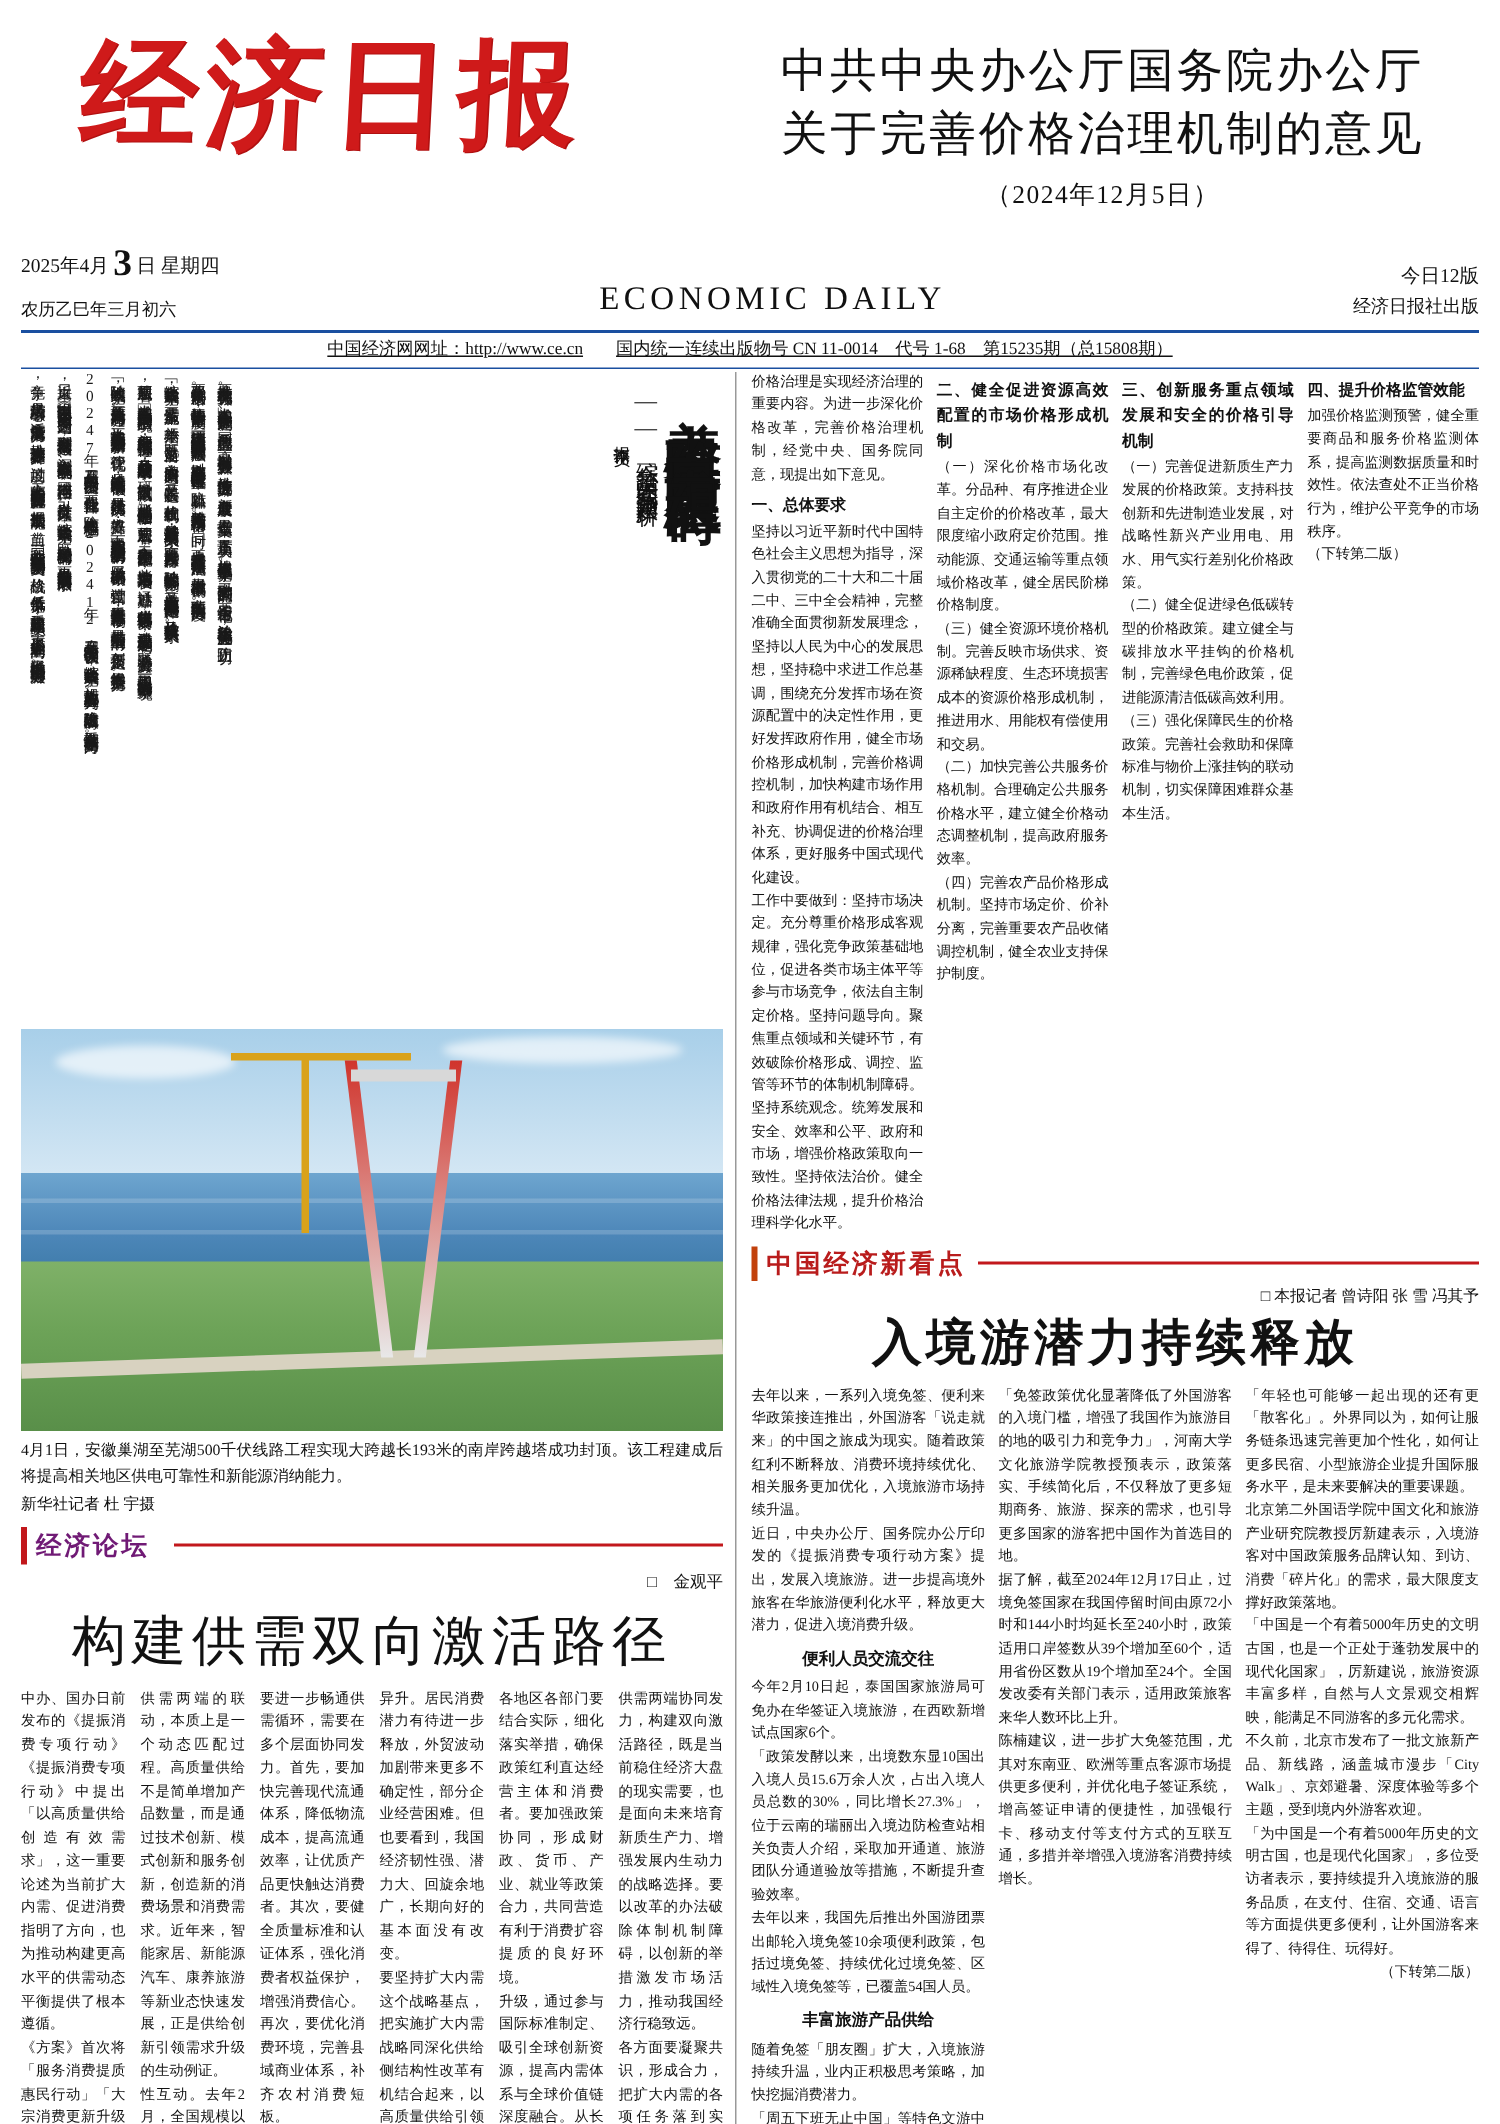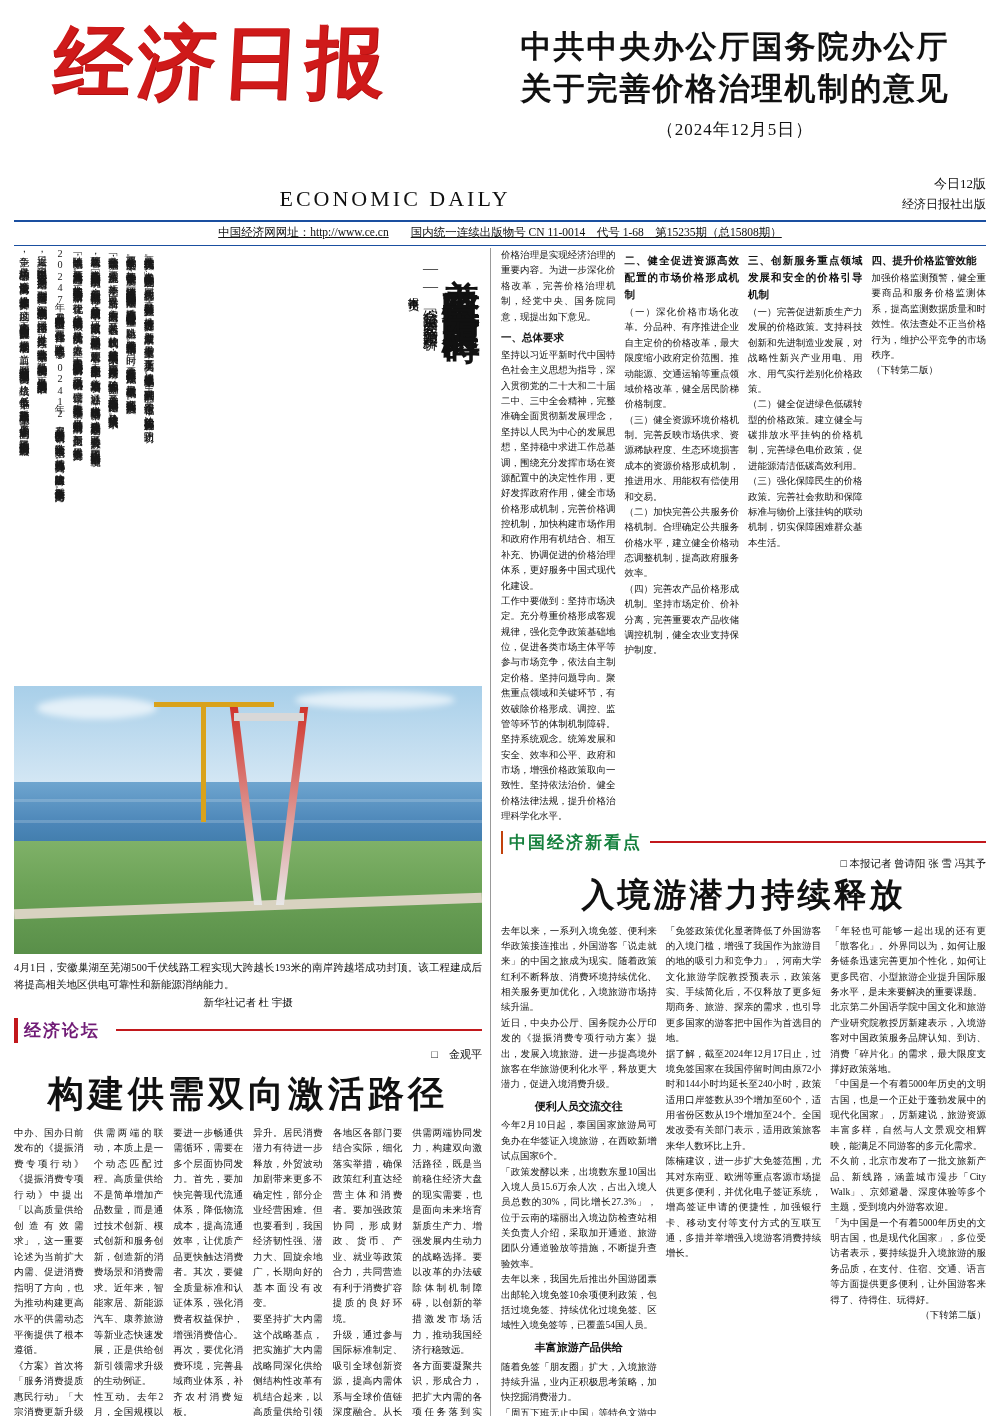--- a/index.html
+++ b/index.html
@@ -20,21 +20,21 @@
   .mast-title {
     font-family:"Liberation Serif", serif;
     font-size:78px; font-weight:bold; color:#cf1a1a;
     letter-spacing:6px; line-height:1.05;
     padding-left:40px; padding-top:12px;
     text-shadow:1px 1px 0 #b01010;
     transform:skewX(-3deg);
   }
   .mast-right { flex:1; text-align:center; padding-top:16px; }
   .mast-right .l1, .mast-right .l2 {
-    font-size:31px; font-weight:bold; letter-spacing:2px; line-height:1.35;
+    font-size:31px; font-weight:normal; letter-spacing:2px; line-height:1.35;
   }
   .mast-right .date-line { font-size:17px; margin-top:8px; letter-spacing:1px; }
 
   
   .inforow { display:flex; align-items:flex-end; margin-top:2px; height:54px; }
   .info-left { width:240px; font-size:12px; line-height:1.5; }
   .info-left .dateline { font-size:13px; }
   .info-left .dateline .big { font-size:25px; font-weight:bold; vertical-align:-2px; margin:0 3px;}
   .info-left .lunar { font-size:11.5px; margin-top:4px; }
   .info-mid { flex:1; text-align:center; padding-bottom:4px;}
@@ -95,45 +95,45 @@
     background:linear-gradient(#d0342c,#e8e8e8);
   }
   .ph-tower:before { left:8px; transform:skewX(7deg); }
   .ph-tower:after  { right:8px; transform:skewX(-7deg); }
   .ph-arm { position:absolute; left:47%; top:10%; width:70px; height:8px; background:#d8d8d8; }
   .ph-crane { position:absolute; left:30%; top:6%; width:120px; height:5px; background:#d9a21b; }
   .ph-crane-mast { position:absolute; left:40%; top:6%; width:5px; height:120px; background:#d9a21b; }
   .ph-road { position:absolute; left:0; bottom:16%; right:0; height:10px;
     background:#d8d2c0; transform:rotate(-2deg); }
   .photo-cap { font-size:10.5px; line-height:1.6; margin-top:6px; text-align:justify; }
-  .photo-credit { font-size:10.5px; text-align:center; margin-top:2px; }
+  .photo-credit { font-size:10.5px; text-align:left; margin-top:2px; }
 
   
   .forum { margin-top:8px; }
   .forum-head { display:flex; align-items:center; gap:10px; }
   .forum-tag {
     background:#fff; color:#701a75; font-size:17px; font-weight:bold;
     border:0; padding:1px 6px; letter-spacing:2px;
     border-left:4px solid #c2181c;
   }
   .forum-head .line { flex:1; border-top:2px solid #c2181c; }
-  .forum-title { font-size:36px; font-weight:bold; text-align:center;
+  .forum-title { font-size:36px; font-weight:normal; text-align:center;
     letter-spacing:4px; margin:8px 0 6px; }
   .forum-cols { display:flex; gap:10px; font-size:9.6px; line-height:1.62; text-align:justify; }
   .forum-cols .c { flex:1; }
 
   
   .doc-cols { display:flex; gap:9px; font-size:9.5px; line-height:1.62; text-align:justify; }
   .doc-cols .c { flex:1; }
   .sec-h { font-weight:bold; font-size:10.5px; margin:4px 0 2px; }
 
   .newpoint { margin-top:6px; }
   .np-head { display:flex; align-items:center; gap:8px; }
-  .np-tag { color:#15803d; font-size:17px; font-weight:bold; letter-spacing:2px;
-    border-left:2px solid #c2410c; padding-left:6px;}
+  .np-tag { color:#b91c1c; font-size:17px; font-weight:bold; letter-spacing:2px;
+    border-left:4px solid #c2410c; padding-left:6px;}
   .np-head .line { flex:1; border-top:2px solid #c2181c; }
   .np-byline { text-align:right; font-size:10.5px; margin-top:3px; }
   .np-title { text-align:center; font-size:33px; font-weight:bold; letter-spacing:3px; margin:2px 0 6px; }
   .np-cols { display:flex; gap:9px; font-size:9.5px; line-height:1.62; text-align:justify; }
   .np-cols .c { flex:1; }
   .np-sub { font-weight:bold; font-size:11px; text-align:center; margin:5px 0 3px; }
   .jinguanping { text-align:right; font-size:11px; margin:4px 0 2px;}
   .right-note { font-size:9.4px; text-align:right; }
 </style>
 </head>
@@ -146,20 +146,26 @@
       <div class="mast-title">经济日报</div>
     </div>
     <div class="mast-right">
       <div class="l1">中共中央办公厅国务院办公厅</div>
       <div class="l2">关于完善价格治理机制的意见</div>
       <div class="date-line">（2024年12月5日）</div>
     </div>
   </div>
 
   <div class="inforow">
+    <div class="info-left">
+      <div class="dateline">
+        <span>2025年4月</span><span class="big">3</span><span>日 星期四</span>
+      </div>
+      <div class="lunar">农历乙巳年三月初六</div>
+    </div>
     <div class="info-mid">
       <div class="eng">ECONOMIC DAILY</div>
     </div>
     <div class="info-right">
       <div class="pages">今日12版</div>
       <div>经济日报社出版</div>
     </div>
   </div>
 
   <div class="rule-thick"></div>

